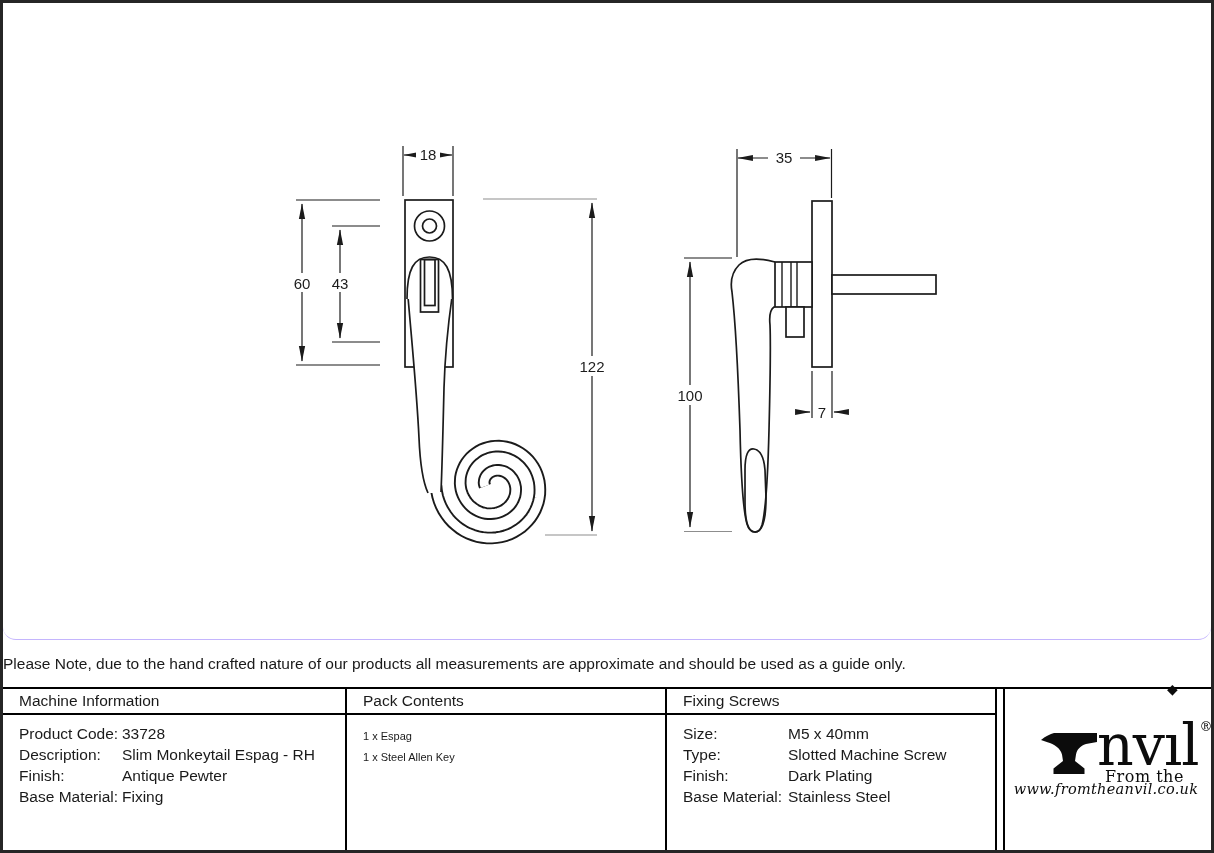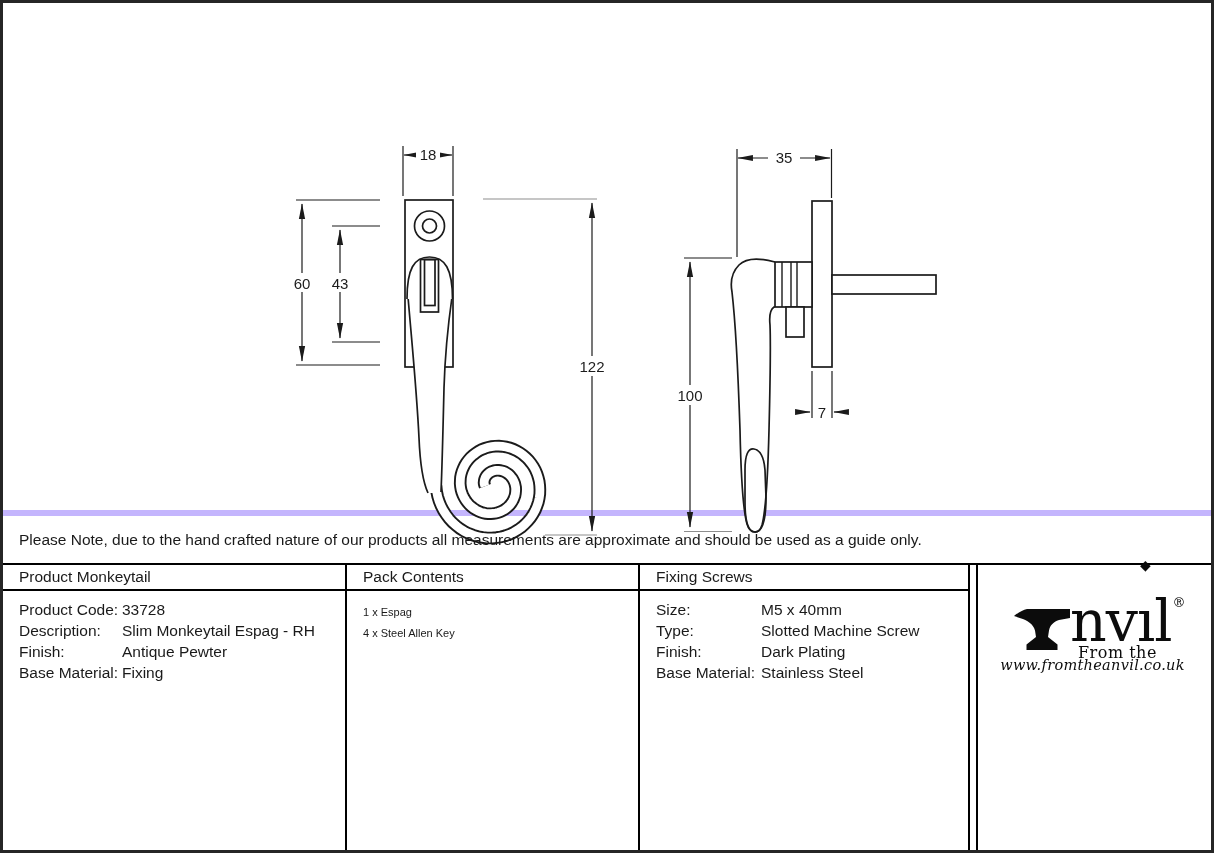--- a/index.html
+++ b/index.html
@@ -1,25 +1,25 @@
 <!DOCTYPE html>
 <html><head>
 <meta charset="utf-8">
 <style>
   html,body{margin:0;padding:0;background:#fff;}
   .page{width:1214px;height:853px;border:3px solid #262626;box-sizing:border-box;background:#fff;
         display:flex;flex-direction:column;font-family:"Liberation Sans",sans-serif;color:#1a1a1a;overflow:hidden;}
-  .drawing-wrap{height:513px;border-bottom:6px solid #c4b5fd;box-sizing:border-box;}
+  .drawing-wrap{height:637px;border-bottom:1px solid #c4b5fd;box-sizing:border-box;border-radius:13px;}
   svg.drawing{display:block;}
   svg.drawing text{font:15px "Liberation Sans",sans-serif;fill:#1c1c1c;}
   .note-row{height:49px;border-bottom:2px solid #000;box-sizing:border-box;display:flex;align-items:center;
-            padding-left:16px;font-size:15.5px;}
+            font-size:15.5px;}
   .bottom{flex:1;display:flex;min-height:0;}
   .col{border-right:2px solid #000;box-sizing:border-box;}
-  .col1{width:344px;}.col2{width:293px;text-align:right;}.col3{width:330px;}
+  .col1{width:344px;}.col2{width:320px;text-align:right;}.col3{width:330px;}
   .spacer{width:6px;}
   .col-header{height:26px;border-bottom:2px solid #000;box-sizing:border-box;display:flex;align-items:center;
               padding-left:16px;font-size:15.5px;}
   .col-body{padding:10px 0 0 16px;}
   .info-row{display:flex;height:21px;align-items:flex-start;font-size:15.5px;}
   .col1 .lbl{width:103px;}
   .col3 .lbl{width:105px;}
   .pack-item{height:21px;display:flex;align-items:center;font-size:11px;}
   
   .logo-box{flex:1;border-left:2px solid #000;box-sizing:border-box;position:relative;
@@ -138,21 +138,21 @@
   </div>
 
   <div class="note-row">
     <span>Please Note, due to the hand crafted nature of our products all measurements are approximate and should be used as a guide only.</span>
   </div>
 
   <div class="bottom">
 
     <div class="col col1">
       <div class="col-header">
-        <span>Product Monkeytail</span>
+        <span>Machine Information</span>
       </div>
       <div class="col-body">
         <div class="info-row">
           <span class="lbl">Product Code:</span>
           <span class="val">33728</span>
         </div>
         <div class="info-row">
           <span class="lbl">Description:</span>
           <span class="val">Slim Monkeytail Espag - RH</span>
         </div>
@@ -166,21 +166,21 @@
         </div>
       </div>
     </div>
 
     <div class="col col2">
       <div class="col-header">
         <span>Pack Contents</span>
       </div>
       <div class="col-body">
         <div class="pack-item">1 x Espag</div>
-        <div class="pack-item">4 x Steel Allen Key</div>
+        <div class="pack-item">1 x Steel Allen Key</div>
       </div>
     </div>
 
     <div class="col col3">
       <div class="col-header">
         <span>Fixing Screws</span>
       </div>
       <div class="col-body">
         <div class="info-row">
           <span class="lbl">Size:</span>

